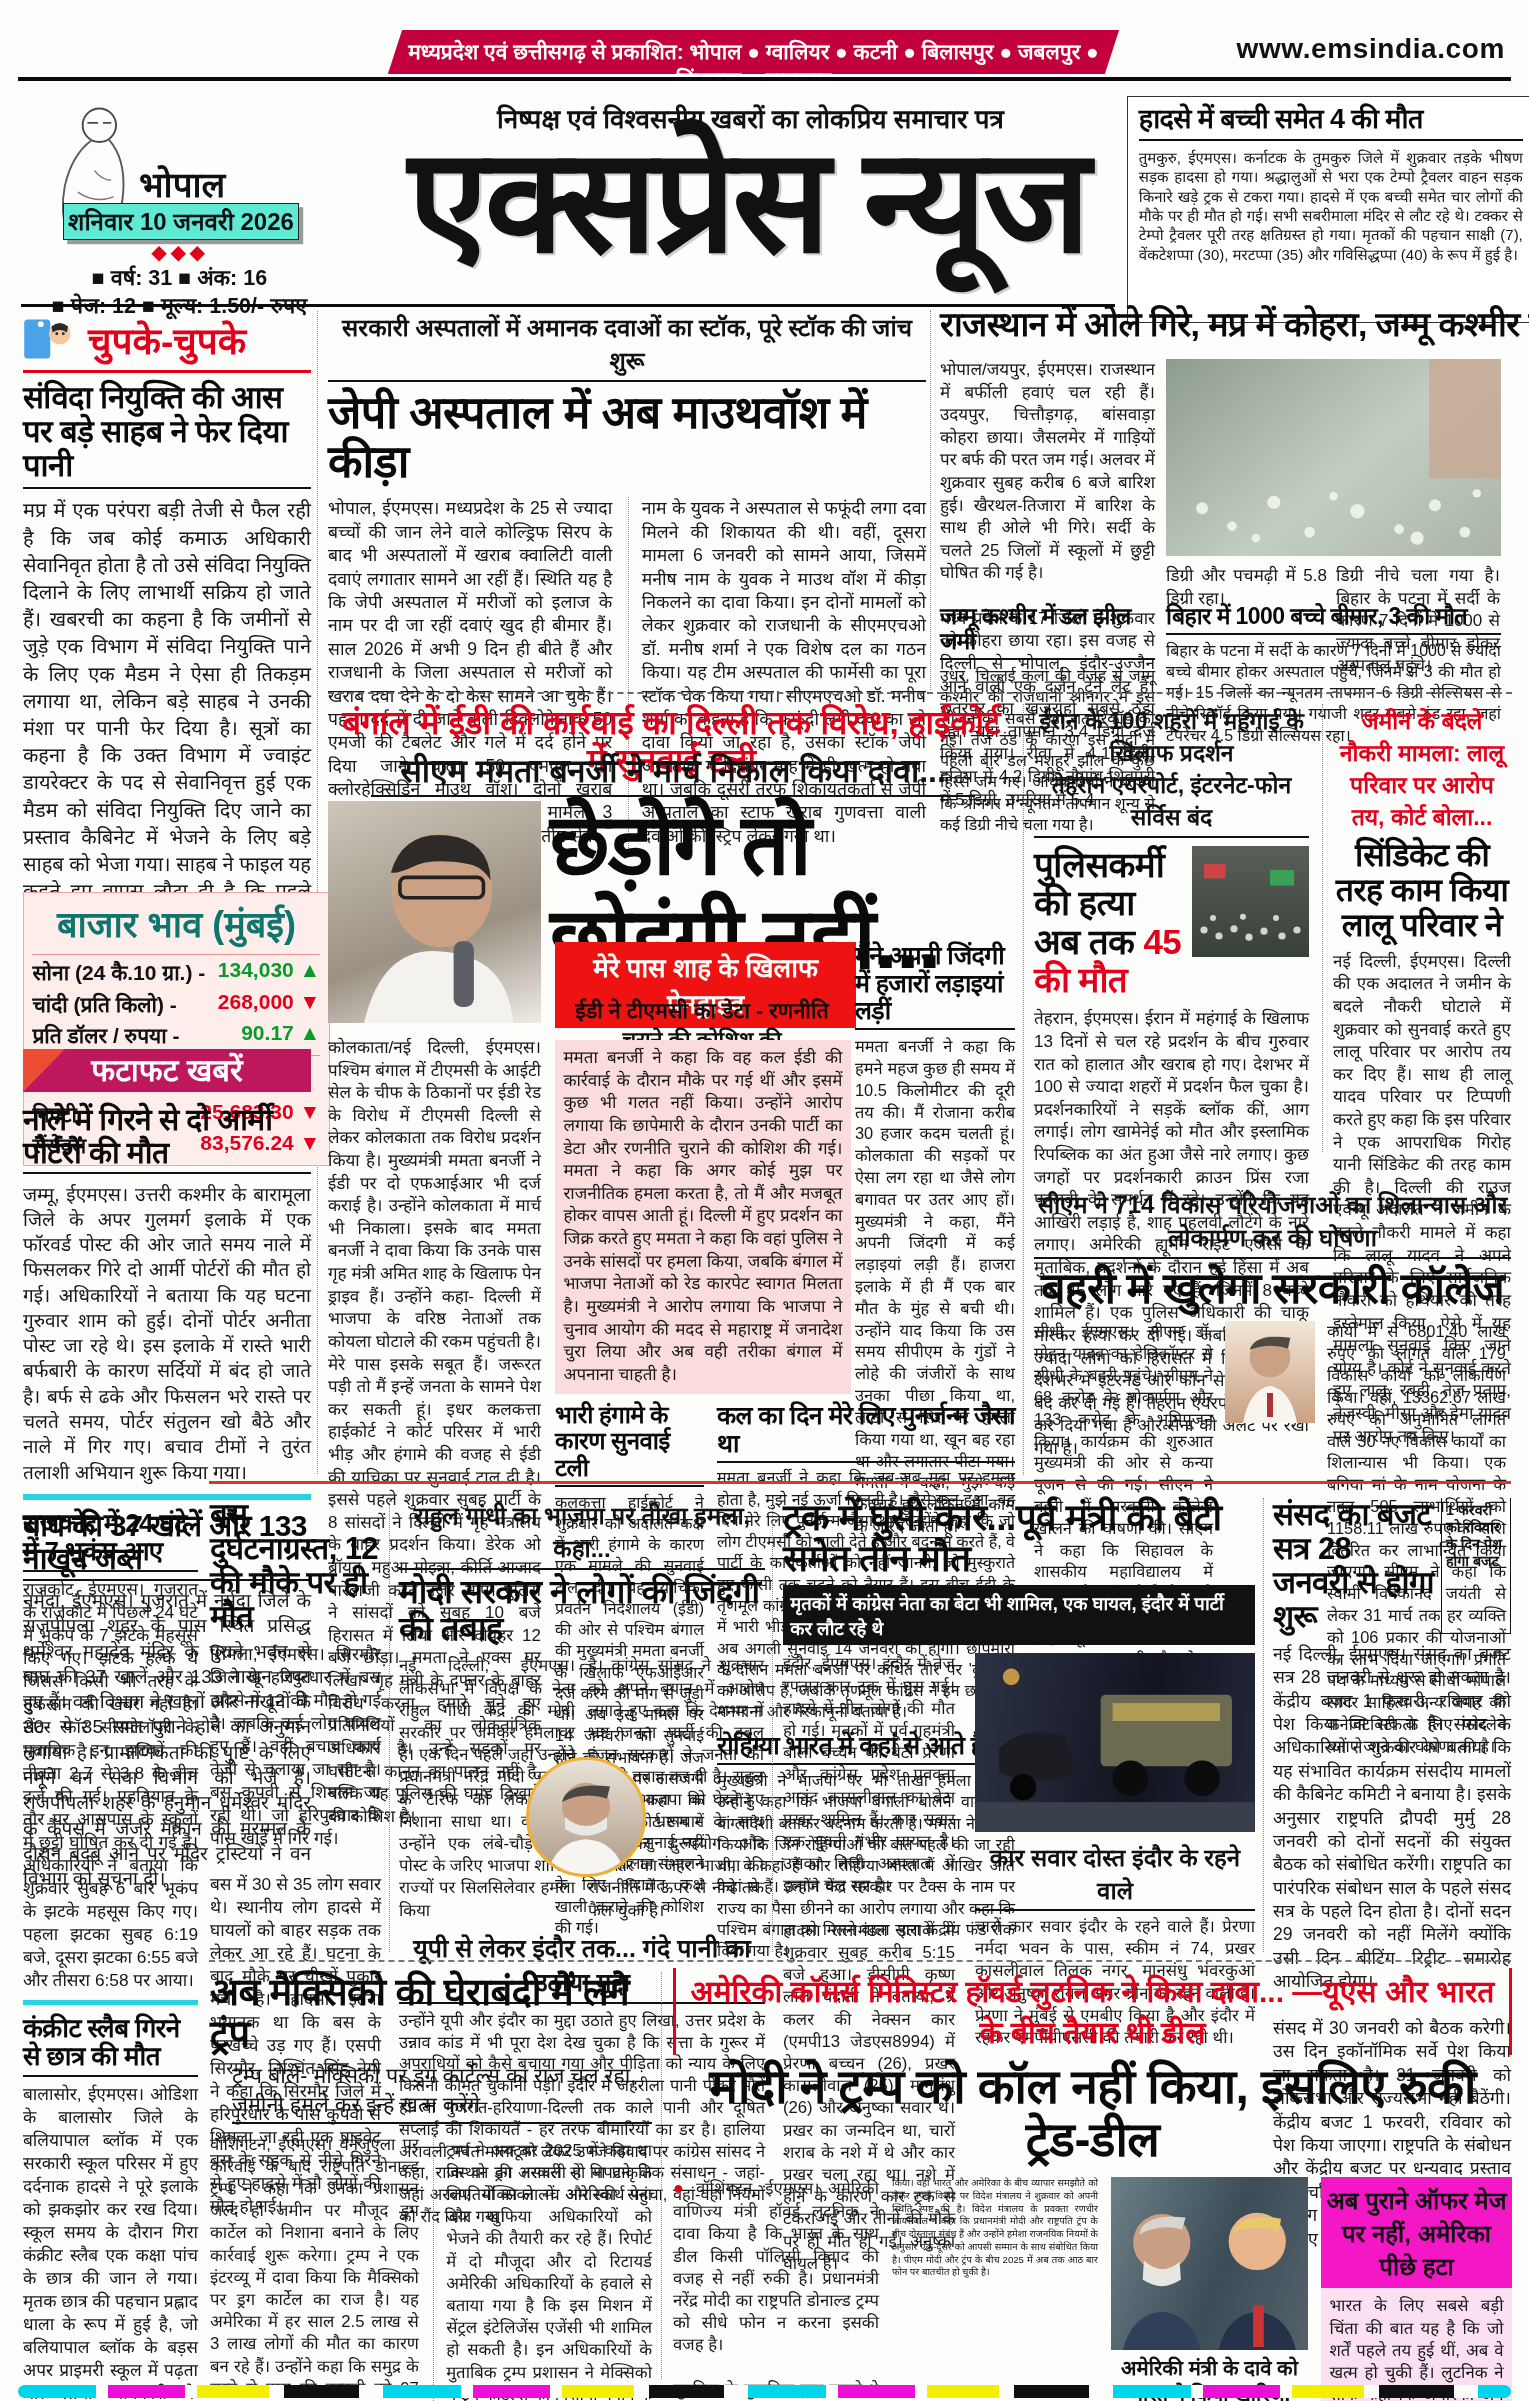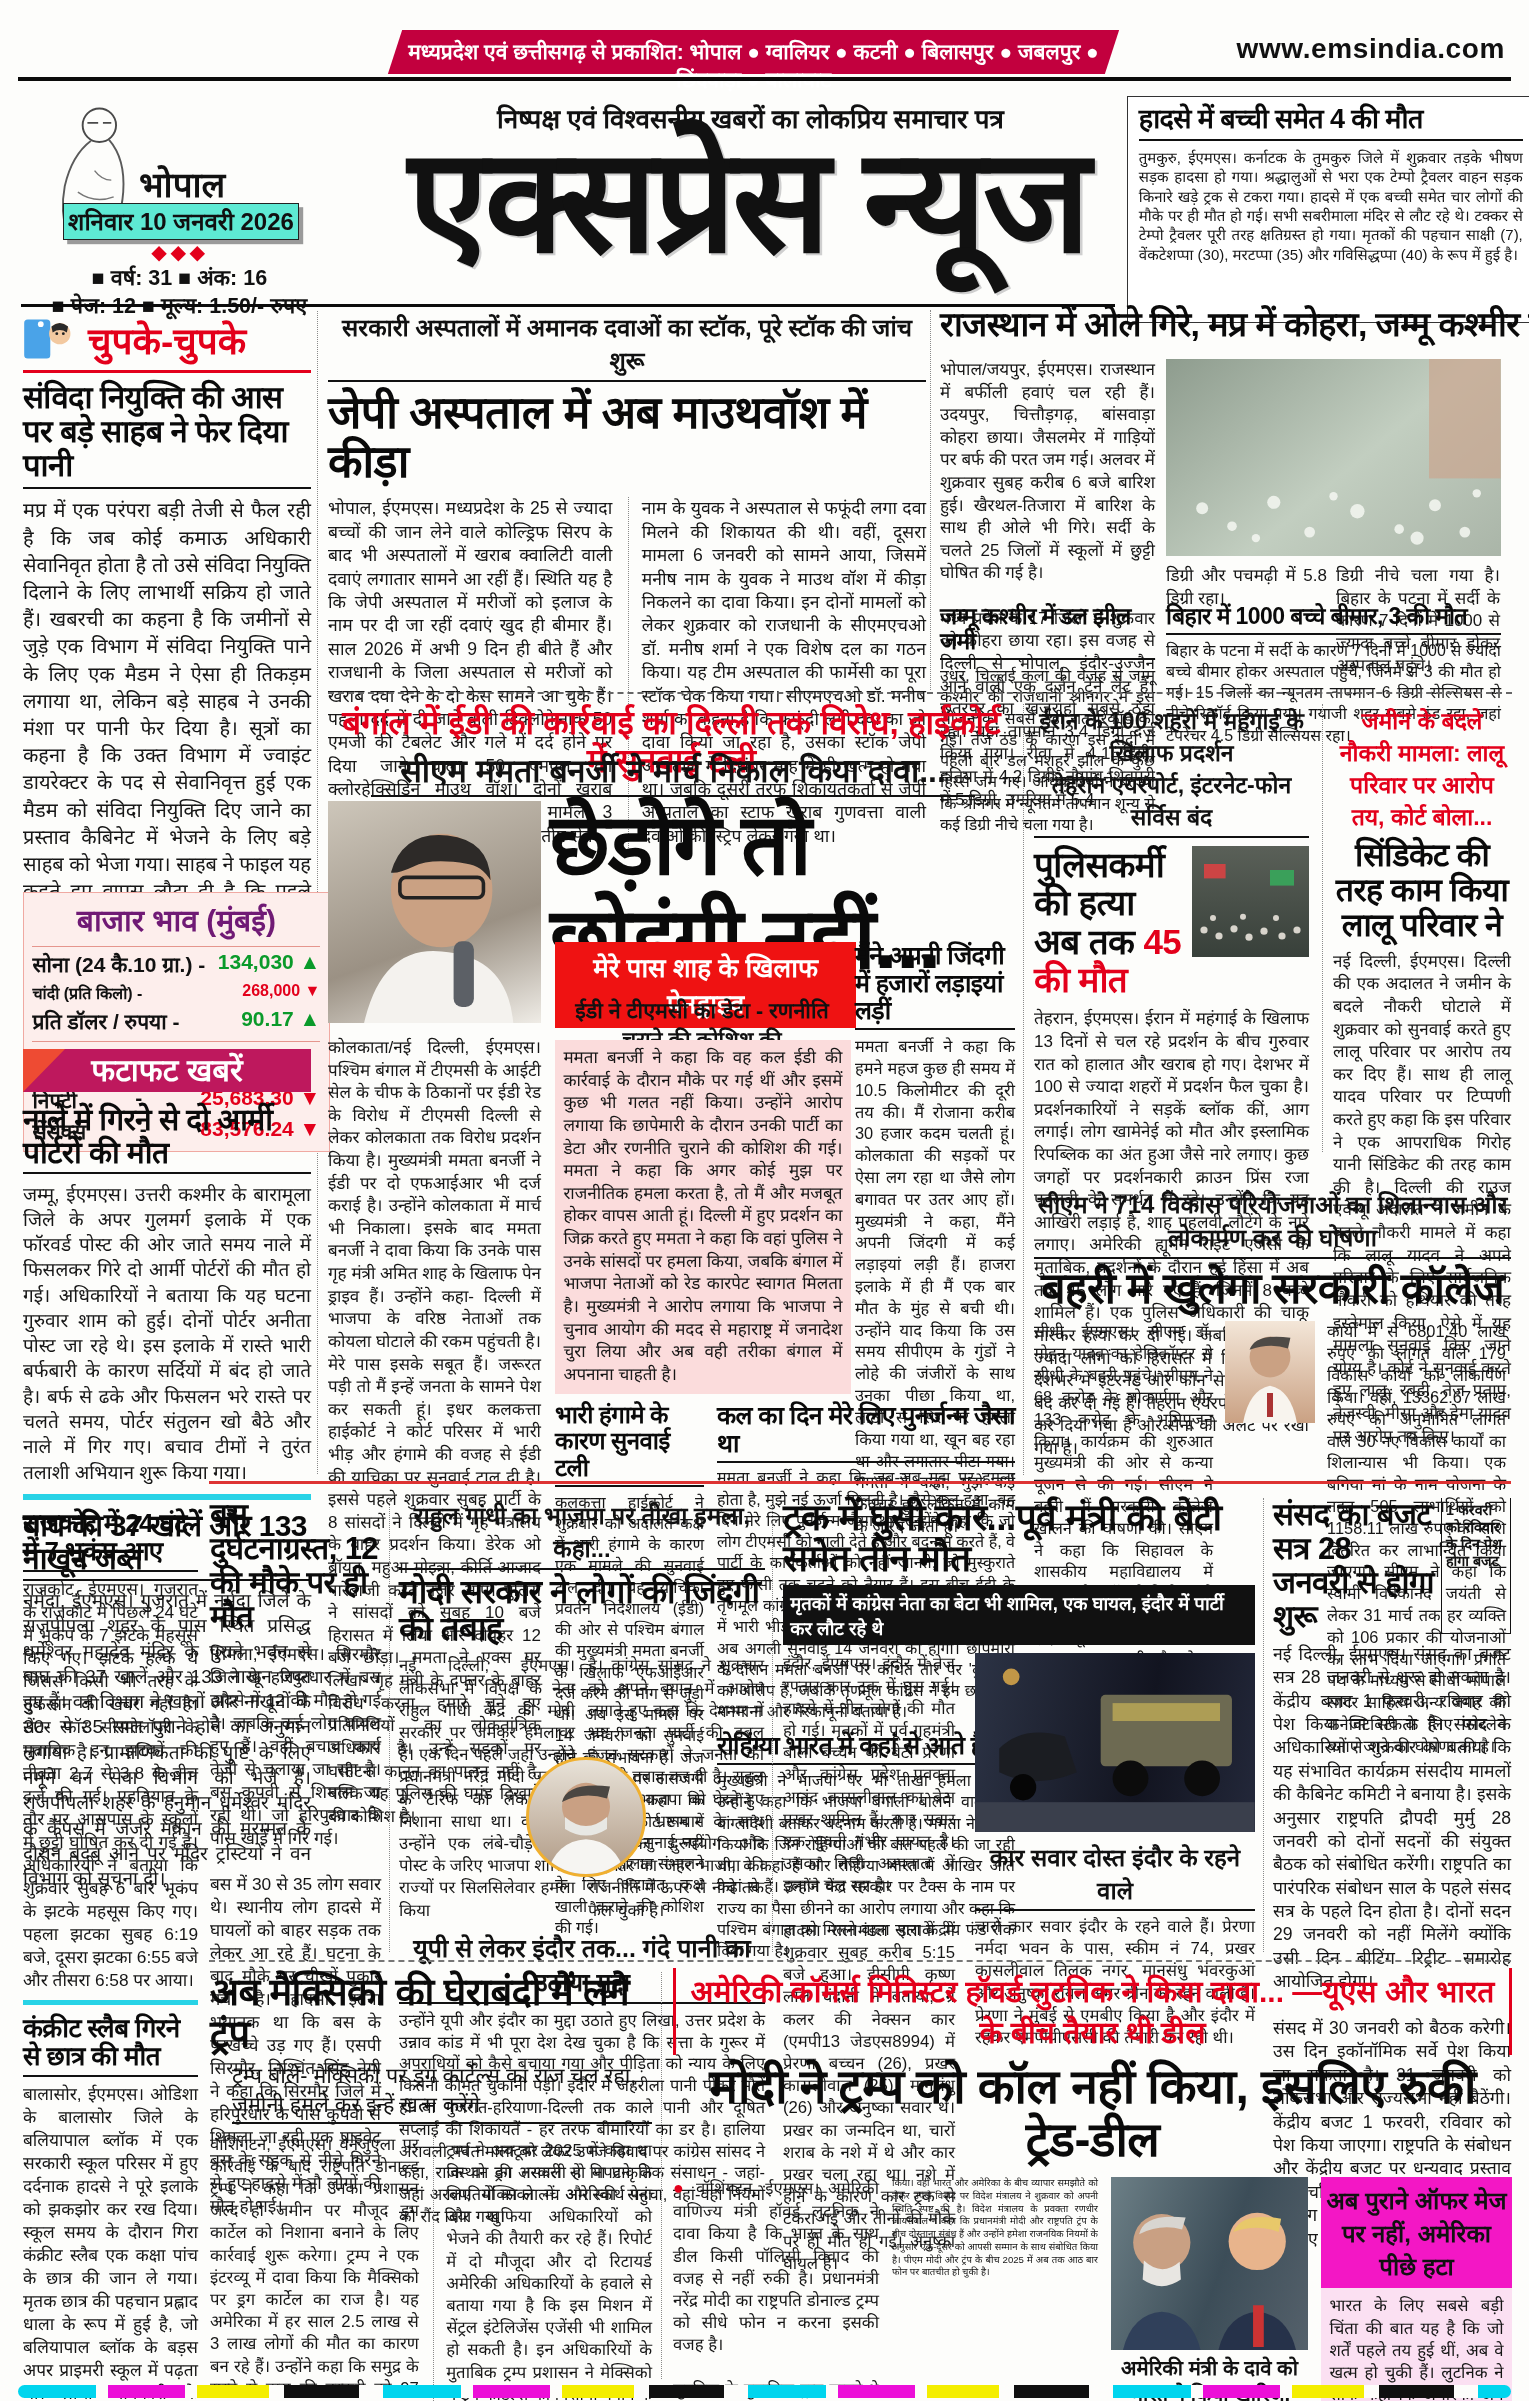--- a/index.html
+++ b/index.html
@@ -67,26 +67,26 @@
             <circle cx="34" cy="14" r="1.2" fill="#222"></circle>
           </svg></span>
       <span class="red" style="font-size:37px;font-weight:900;">चुपके-चुपके</span>
     </div>
     <div class="hl u" style="font-size:31px;margin-top:8.4px;">संविदा नियुक्ति की आस पर बड़े साहब ने फेर दिया पानी</div>
     <div class="body" style="font-size:20px;margin-top:8.4px;line-height:1.36;">मप्र में एक परंपरा बड़ी तेजी से फैल रही है कि जब कोई कमाऊ अधिकारी सेवानिवृत होता है तो उसे संविदा नियुक्ति दिलाने के लिए लाभार्थी सक्रिय हो जाते हैं। खबरची का कहना है कि जमीनों से जुड़े एक विभाग में संविदा नियुक्ति पाने के लिए एक मैडम ने ऐसा ही तिकड़म लगाया था, लेकिन बड़े साहब ने उनकी मंशा पर पानी फेर दिया है। सूत्रों का कहना है कि उक्त विभाग में ज्वाइंट डायरेक्टर के पद से सेवानिवृत्त हुई एक मैडम को संविदा नियुक्ति दिए जाने का प्रस्ताव कैबिनेट में भेजने के लिए बड़े साहब को भेजा गया। साहब ने फाइल यह कहते हुए वापस लौटा दी है कि पहले बताएं कि इस संविदा नियुक्ति की जरुरत क्या है। बताया जाता है कि बड़े साहब को संतुष्ट करने के लिए अफसर उपाय ढूंढने में लग गए हैं।</div>
     <div style="text-align:right;font-weight:800;font-size:20px;">-खबरची</div>
   </div>
 
   <div class="abs" style="left:23px;top:892px;width:288px;background:#fdeeec;border:1.8px solid #f0a9a2;padding:6px 8.4px;">
-    <div class="ctr" style="font-size:30px;font-weight:900;color:#701a75;">बाजार भाव (मुंबई)</div>
+    <div class="ctr" style="font-size:36px;font-weight:900;color:#0f766e;">बाजार भाव (मुंबई)</div>
     <div style="border-top:1.8px solid #e5958d;margin-top:6px;padding-top:3px;font-size:21px;font-weight:800;display:flex;justify-content:space-between;">
       <span>सोना (24 कै.10 ग्रा.) -</span>
       <span class="green"><span>134,030</span> <span>▲</span></span>
     </div>
-    <div style="font-size:16px;font-weight:800;display:flex;justify-content:space-between;margin-top:3.6px;">
+    <div style="font-size:21px;font-weight:800;display:flex;justify-content:space-between;margin-top:3.6px;">
       <span>चांदी (प्रति किलो) -</span>
       <span class="red"><span>268,000</span> <span>▼</span></span>
     </div>
     <div style="font-size:21px;font-weight:800;display:flex;justify-content:space-between;margin-top:3.6px;">
       <span>प्रति डॉलर / रुपया -</span>
       <span class="green"><span>90.17</span> <span>▲</span></span>
     </div>
     <div class="ctr" style="font-size:27.5px;font-weight:900;margin-top:6px;border-top:1.8px solid #e5958d;padding-top:3.6px;">शेयर बाजार</div>
     <div style="font-size:21px;font-weight:800;display:flex;justify-content:space-between;margin-top:3.6px;">
       <span>निफ्टी</span>

